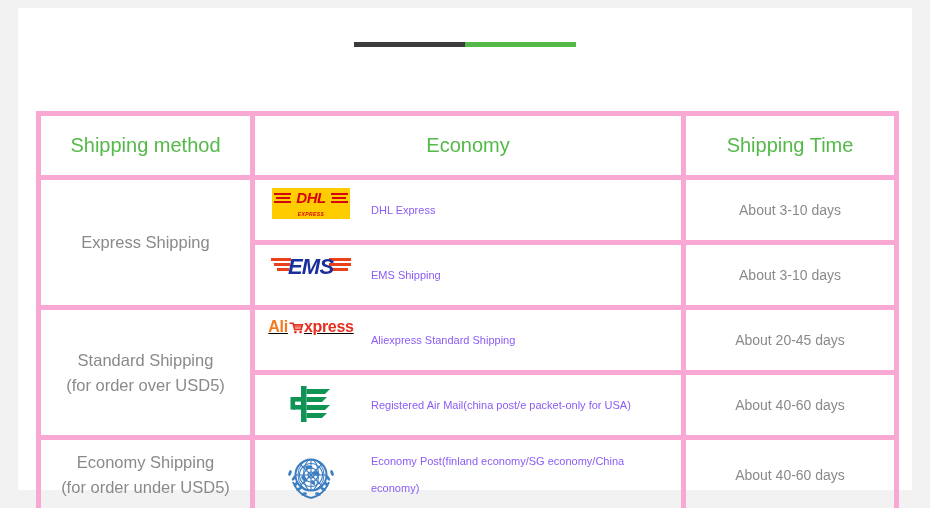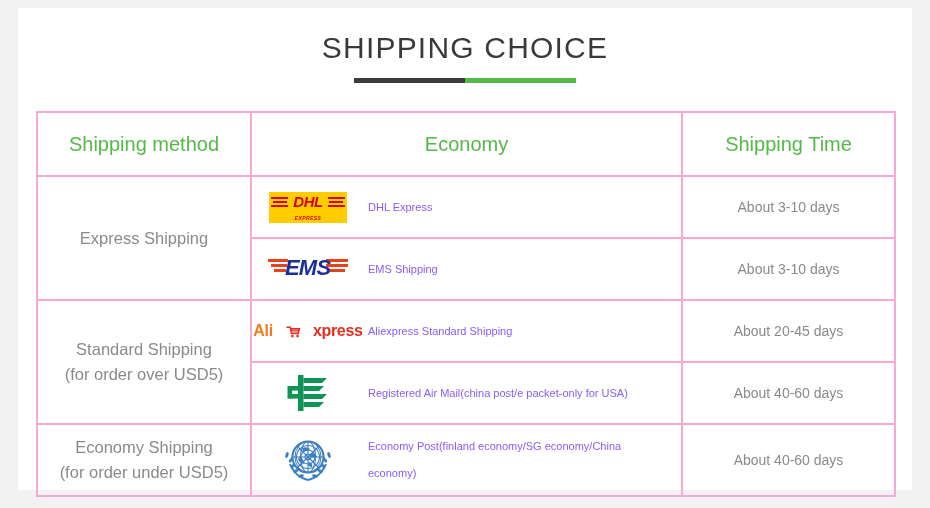--- a/index.html
+++ b/index.html
@@ -56,21 +56,21 @@
     position: absolute;
     left: 18px;
     top: 103px;
     width: 858px;
     border-collapse: collapse;
     table-layout: fixed;
   }
 
   #shipping-table td,
   #shipping-table th {
-    border: 2px solid #f9a8d4;
+    border: 5px solid #f9a8d4;
     vertical-align: middle;
     font-weight: 400;
   }
 
   .col-method { width: 214px; }
   .col-courier { width: 431px; }
   .col-time   { width: 213px; }
 
   
   thead th {
@@ -95,23 +95,24 @@
   }
   .courier-inner {
     display: flex;
     align-items: center;
   }
   .logo-box {
     width: 84px;
     min-width: 84px;
     height: 44px;
     display: flex;
-    align-items: center;
+    align-items: flex-start;
     justify-content: center;
     margin-right: 18px;
+    text-decoration: underline;
   }
   .courier-name {
     color: #8b5cf6;
     font-size: 11px;
     line-height: 27px;
   }
 
   
   .time-cell {
     text-align: center;
@@ -193,21 +194,20 @@
   .logo-ems .bl3 { left: 7px;  top: 15px; width: 12px; }
   .logo-ems .br1 { right: 1px; top: 5px;  width: 22px; }
   .logo-ems .br2 { right: 1px; top: 10px; width: 22px; }
   .logo-ems .br3 { right: 4px; top: 15px; width: 16px; }
 
   
   .logo-ali {
     display: flex;
     align-items: center;
     white-space: nowrap;
-    gap: 12px;
   }
   .logo-ali .ali-txt {
     font-weight: bold;
     font-size: 16px;
     color: #f47a20;
     letter-spacing: -0.3px;
   }
   .logo-ali .cart-svg { margin: 0 0px 0 1px; }
   .logo-ali .xpress-txt {
     font-weight: bold;
@@ -221,21 +221,20 @@
 
   
   .logo-un { display: block; }
 </style>
 </head>
 <body>
 
 <div id="card">
 
   <div id="title-block">
-    <div id="page-title">SHIPPING CHOICE</div>
     <div id="title-underline">
       <span class="seg-dark"></span>
       <span class="seg-green"></span>
     </div>
   </div>
 
   <table id="shipping-table">
     <colgroup>
       <col class="col-method">
       <col class="col-courier">

